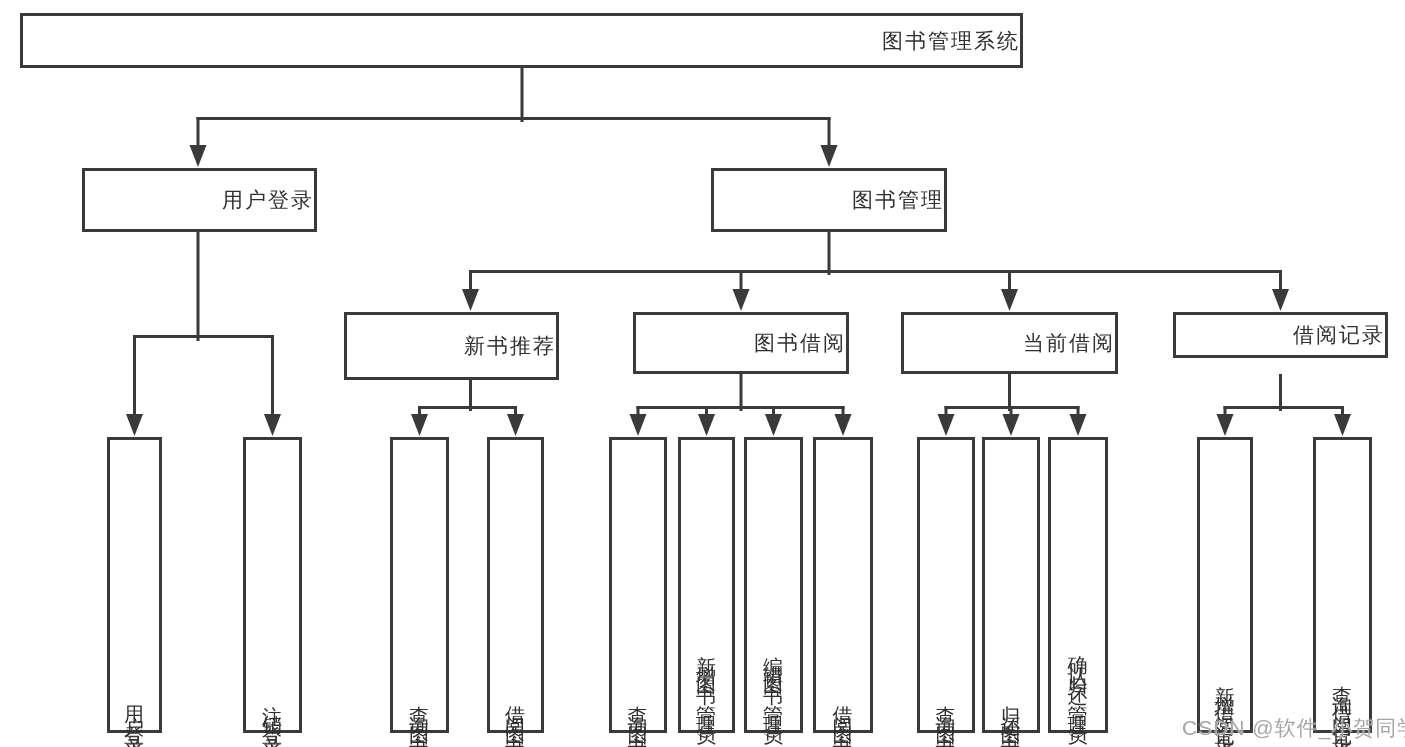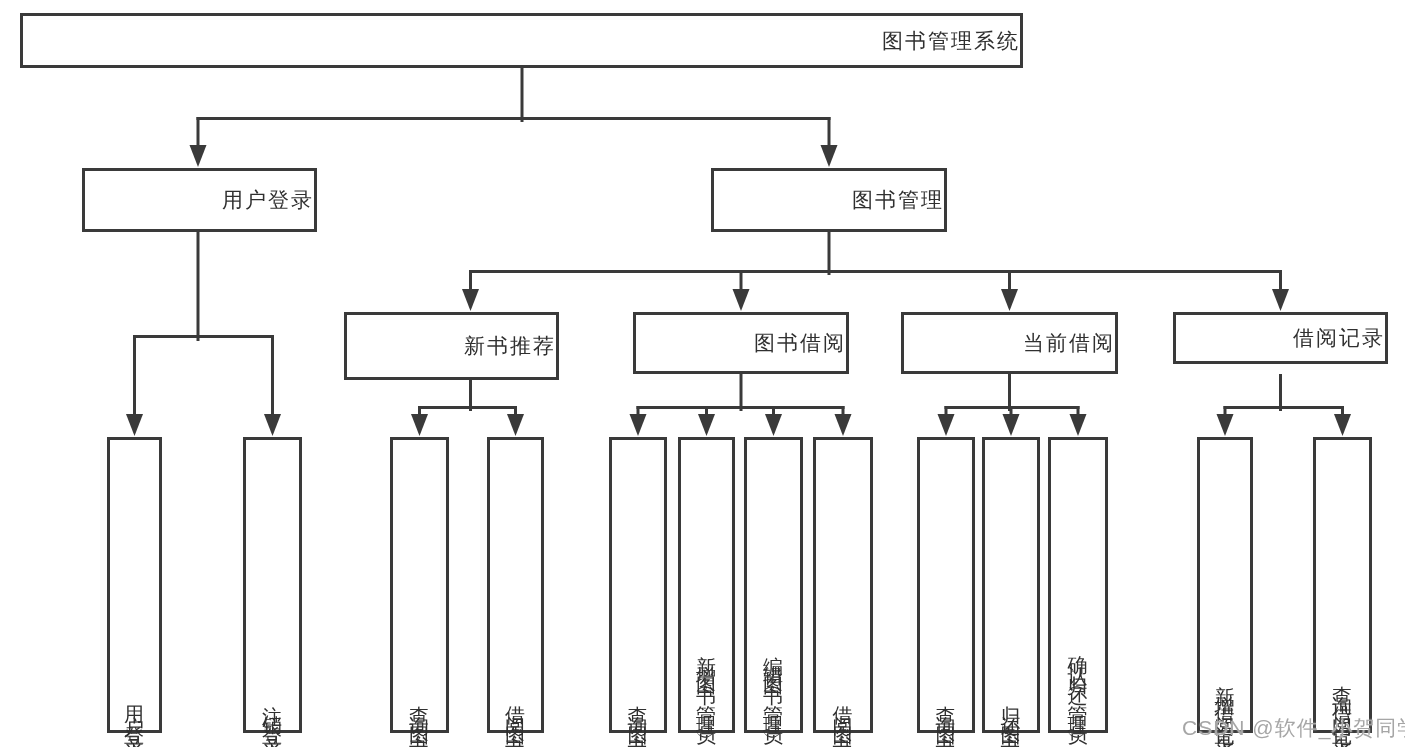--- a/index.html
+++ b/index.html
@@ -130,21 +130,21 @@
 
   <div class="box hlabel" style="left:344px;top:312px;width:215px;height:68px;">
     <span>新书推荐</span>
   </div>
   <div class="box hlabel" style="left:633px;top:312px;width:216px;height:62px;">
     <span>图书借阅</span>
   </div>
   <div class="box hlabel" style="left:901px;top:312px;width:217px;height:62px;">
     <span>当前借阅</span>
   </div>
-  <div class="box hlabel" style="left:1173px;top:312px;width:215px;height:52px;padding-left:44px;">
+  <div class="box hlabel" style="left:1173px;top:312px;width:215px;height:46px;padding-left:44px;">
     <span>借阅记录</span>
   </div>
 
   <div class="box leaf" style="left:107px;top:437px;width:55px;height:296px;">
     <span class="vtext">用户登录</span>
   </div>
   <div class="box leaf" style="left:243px;top:437px;width:59px;height:296px;">
     <span class="vtext">注销登录</span>
   </div>
 

